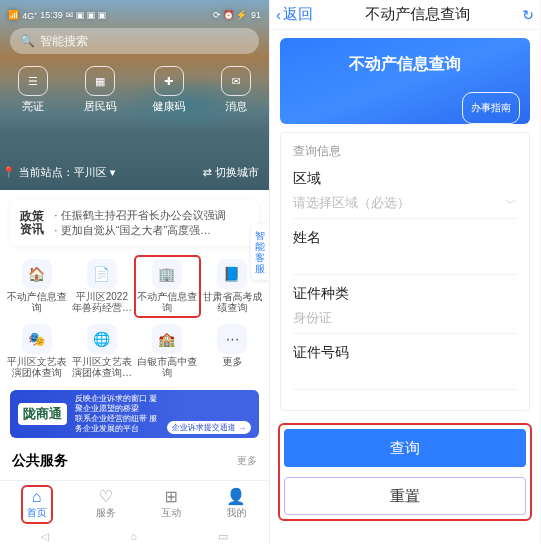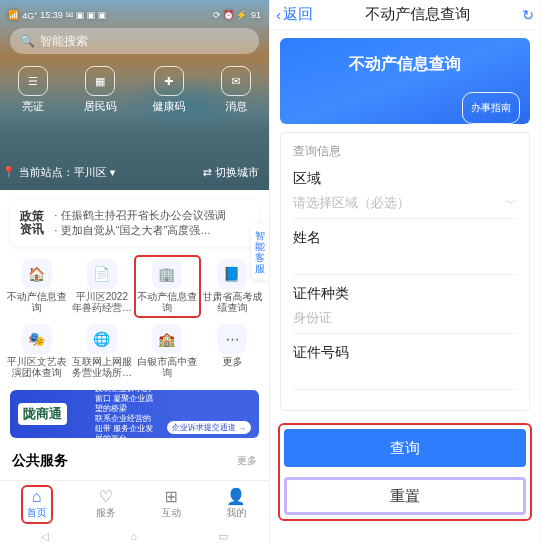--- a/index.html
+++ b/index.html
@@ -26,21 +26,21 @@
 
     .side-tab{position:absolute; right:0; top:224px; background:#fff; width:18px; padding:6px 2px; border-radius:6px 0 0 6px; box-shadow:0 1px 4px rgba(0,0,0,.1); font-size:10px; color:#2b7bff; text-align:center; line-height:1.1;}
 
     .grid{display:grid; grid-template-columns:repeat(4,1fr); gap:4px 0; padding:4px 4px 2px; font-size:10px; color:#555;}
     .grid .cell{display:flex; flex-direction:column; align-items:center; gap:2px; padding:3px 2px; text-align:center; line-height:1.15;}
     .grid .ico{width:30px; height:30px; border-radius:8px; background:#f3f6ff; display:flex; align-items:center; justify-content:center; font-size:14px;}
     .cell.hl{outline:2.5px solid #d33; outline-offset:-1px; border-radius:4px;}
 
     .banner{margin:6px 10px 8px; height:48px; border-radius:6px; background:linear-gradient(90deg,#2a4bd6,#3f63e3 70%); color:#fff; display:flex; align-items:center; padding:4px 8px; gap:8px;}
     .banner .logo{background:#fff; color:#264; font-weight:700; font-size:13px; padding:2px 5px; border-radius:4px;}
-    .banner .txt{font-size:8px; line-height:1.25; flex:1;margin-left:20px;}
+    .banner .txt{font-size:8px; line-height:1.25; flex:1;}
     .banner .pill{background:#fff; color:#2a4bd6; font-size:8px; padding:1px 5px; border-radius:7px; align-self:flex-end;margin-top:48px;}
 
     .section-title{display:flex; justify-content:space-between; align-items:center; padding:6px 12px 0; font-size:14px; font-weight:600;}
     .section-title .more{font-size:10px; color:#999; font-weight:400;}
 
     .tabbar{position:absolute; bottom:16px; left:0; right:0; height:48px; background:#fff; border-top:1px solid #eee; display:flex; justify-content:space-around; align-items:center; font-size:10px; color:#888;}
     .tabbar .tab{display:flex; flex-direction:column; align-items:center; gap:1px;}
     .tabbar .tab.active{color:#2b7bff;}
     .tabbar .tab.hl{outline:2.5px solid #d33; padding:2px 4px; border-radius:4px;}
     .tabbar .tico{font-size:16px; line-height:1;}
@@ -58,21 +58,21 @@
     .r-card{margin:8px 10px 0; background:#fff; border:1px solid #eee; border-radius:4px; padding:10px 12px;}
     .r-card-h{font-size:12px; color:#999; margin-bottom:10px;}
     .r-field{margin-bottom:10px;}
     .r-label{font-size:14px; color:#222; margin-bottom:6px;}
     .r-val{font-size:13px; color:#bbb; display:flex; justify-content:space-between; align-items:center; border-bottom:1px solid #f0f0f0; padding-bottom:6px;}
     .r-val .chevron{color:#ccc; font-size:12px;}
 
     .r-actions{margin:14px 10px 0; outline:2.5px solid #d33; padding:4px; border-radius:4px;}
     .btn{width:100%; height:38px; border:none; border-radius:4px; font-size:15px; cursor:pointer;}
     .btn.primary{background:#2f7dff; color:#fff; margin-bottom:10px;}
-    .btn.ghost{background:#fff; color:#333; border:3px solid #c4b5fd;}
+    .btn.ghost{background:#fff; color:#333; border:1px solid #c4b5fd;}
   </style>
 </head>
 <body>
 
 <div class="screen left">
   <div class="status-bar">
     <div class="sb-icons">
       <span>📶</span>
       <span>4G⁺</span>
       <span>15:39</span>
@@ -140,21 +140,21 @@
         <div class="ico">📘</div>
         <span>甘肃省高考成绩查询</span>
       </div>
 
     <div class="cell">
         <div class="ico">🎭</div>
         <span>平川区文艺表演团体查询</span>
       </div>
     <div class="cell">
         <div class="ico">🌐</div>
-        <span>互联网上网服务营业场所…</span>
+        <span>平川区文艺表演团体查询…</span>
       </div>
     <div class="cell">
         <div class="ico">🏫</div>
         <span>白银市高中查询</span>
       </div>
     <div class="cell">
         <div class="ico">⋯</div>
         <span>更多</span>
       </div>
   </div>

